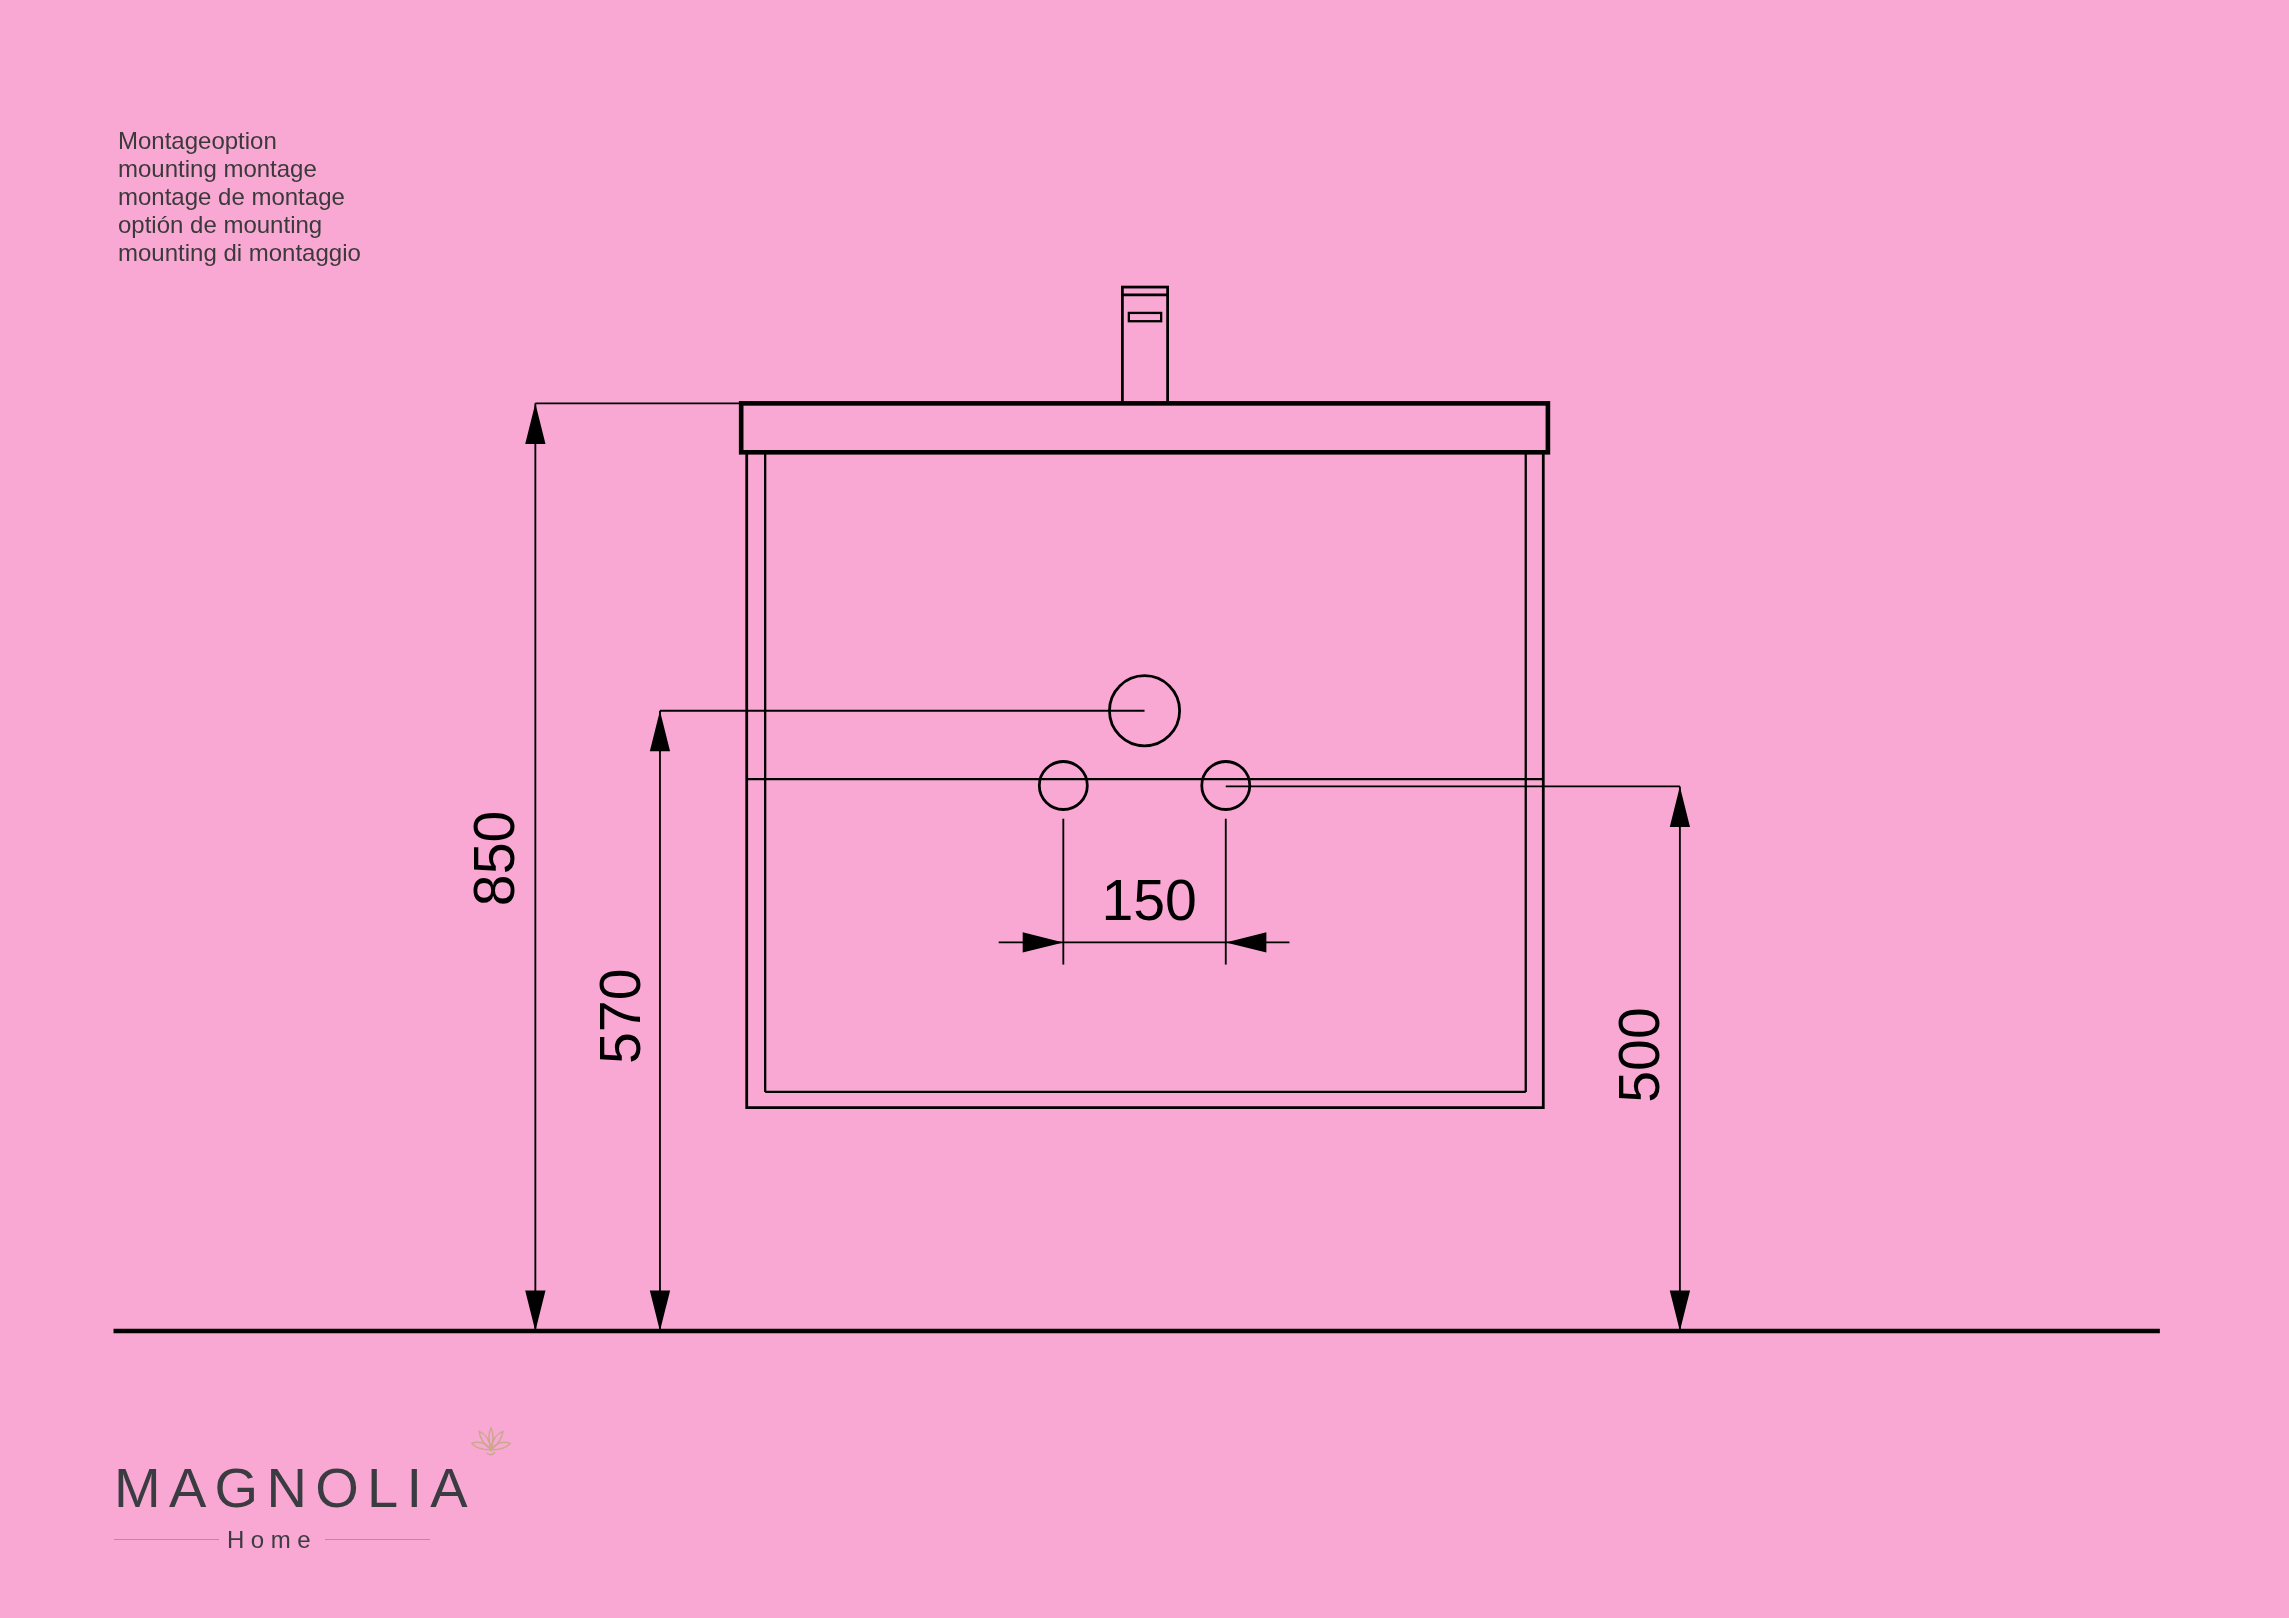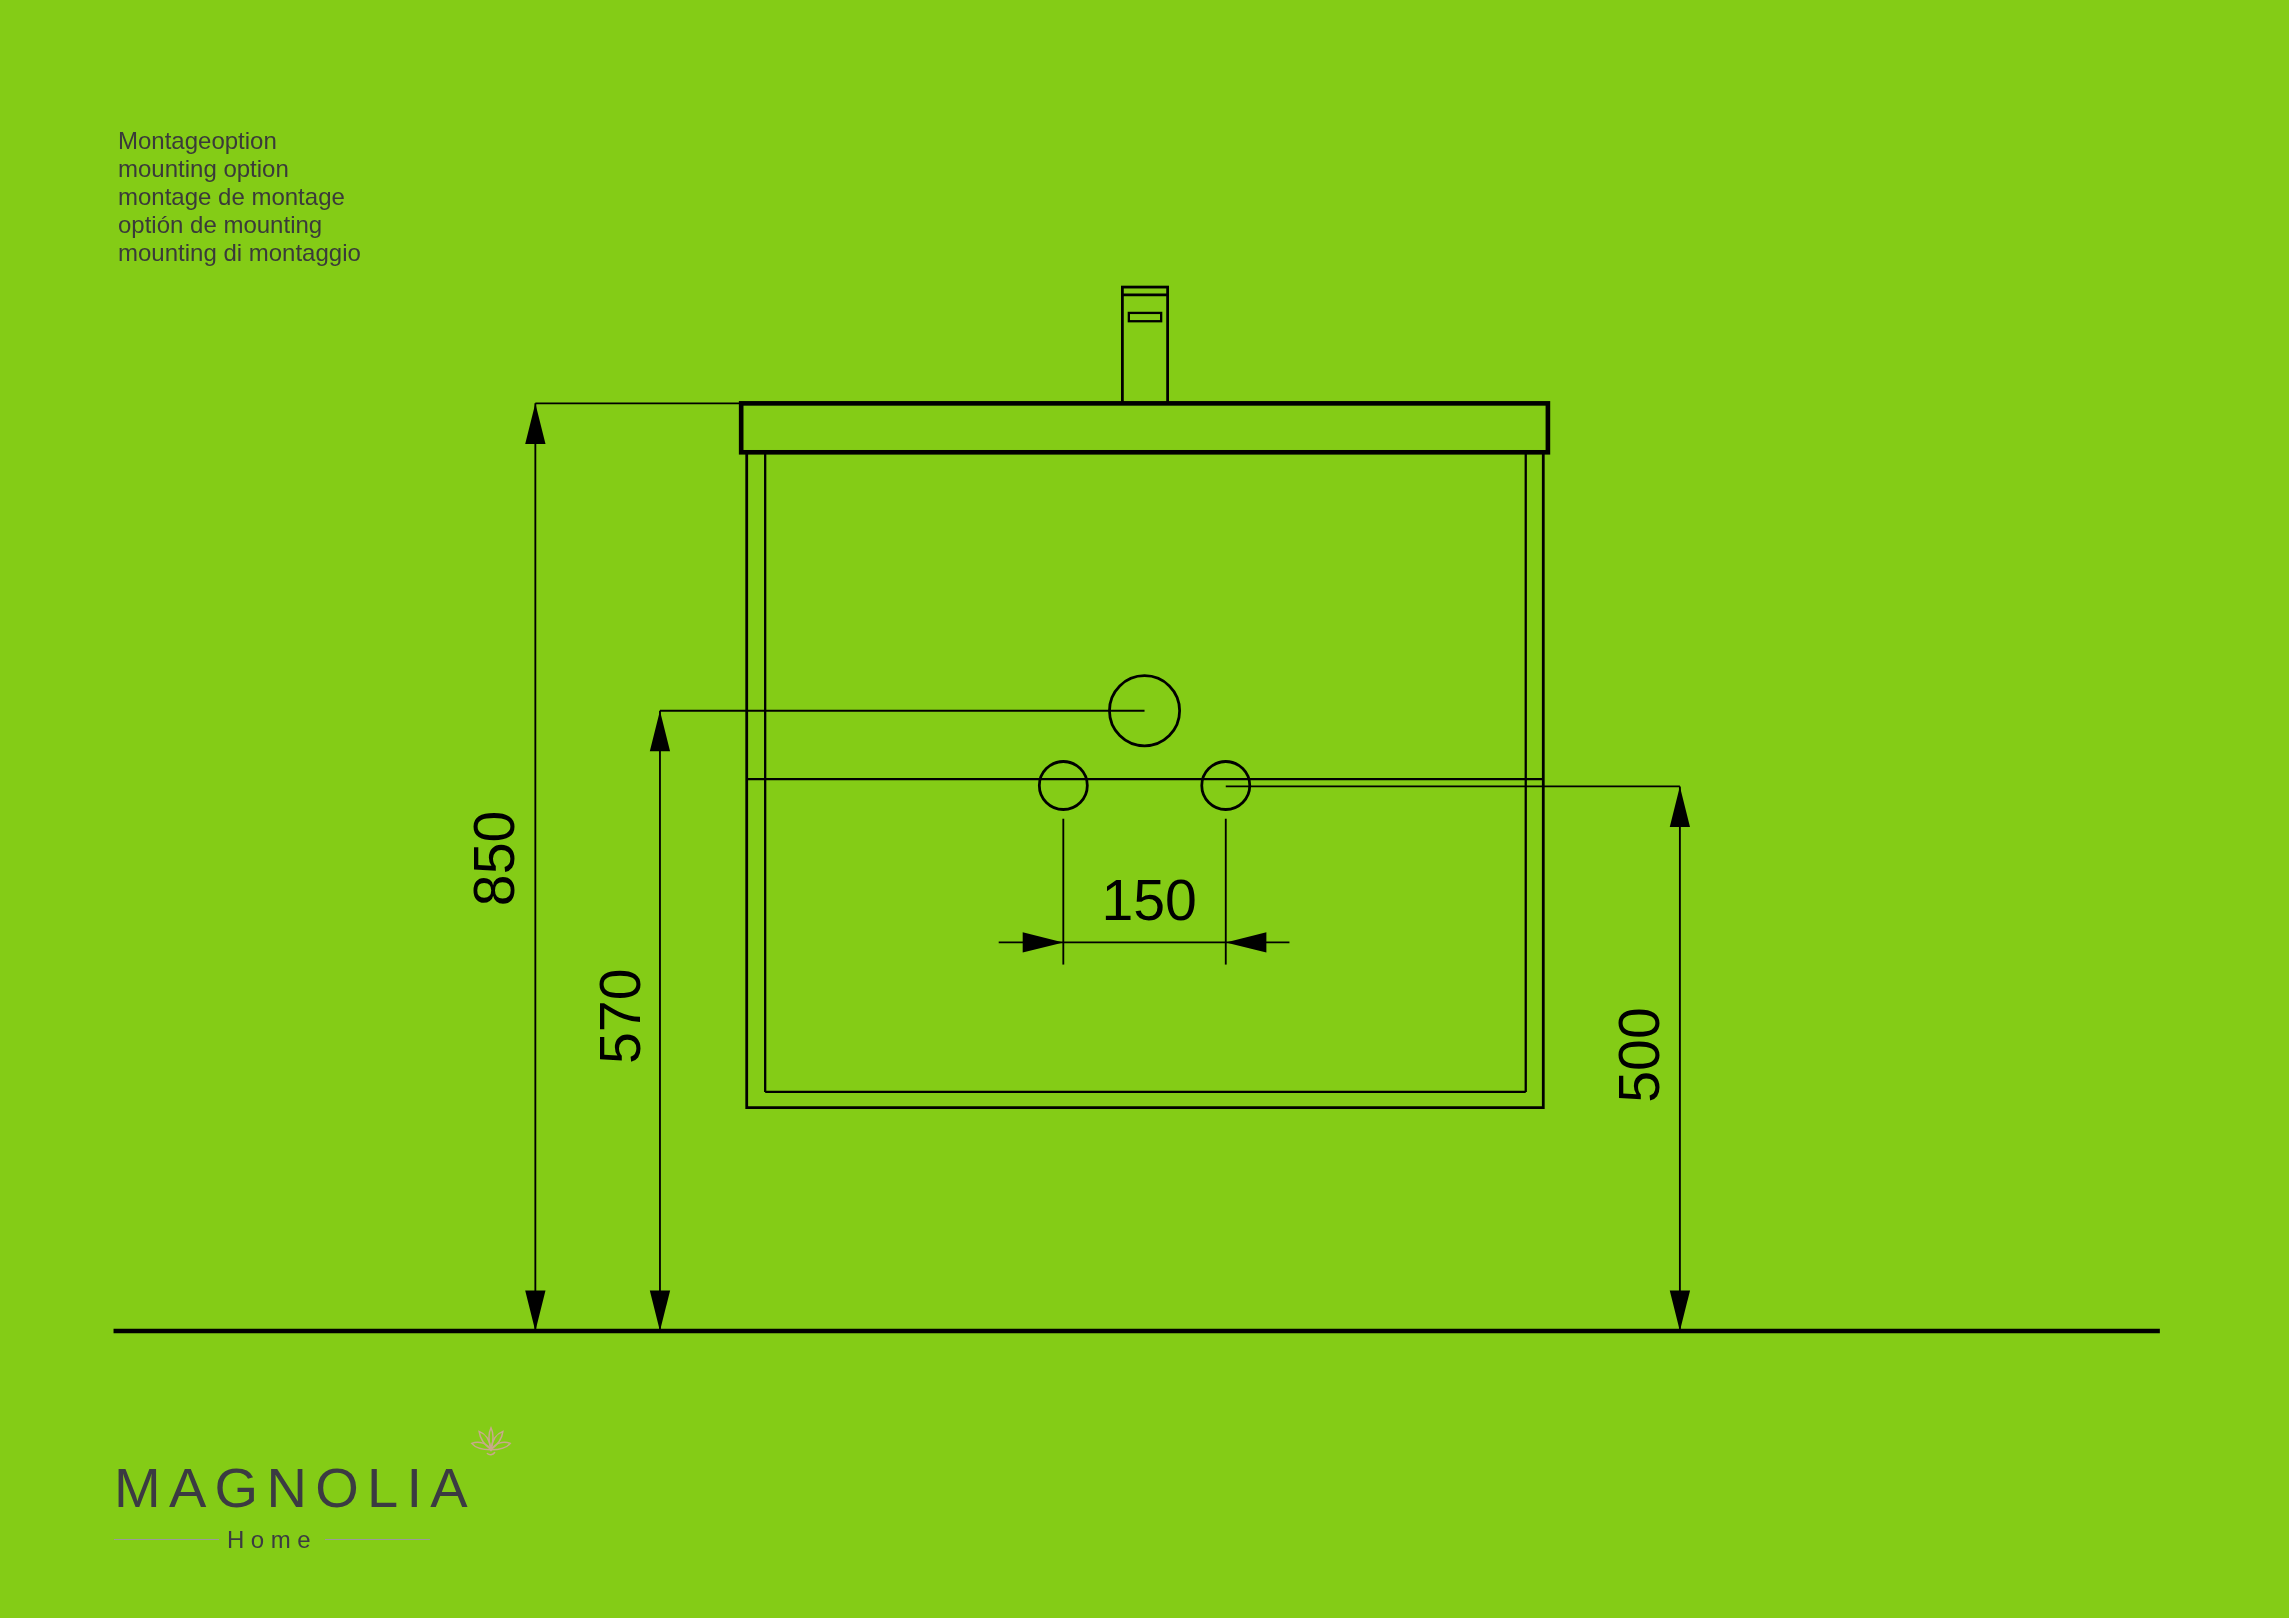--- a/index.html
+++ b/index.html
@@ -1,19 +1,19 @@
 <!DOCTYPE html>
 <html style="font-size:14.8px"><head>
 <meta charset="utf-8">
 <style>
   html,body{margin:0;padding:0;background:#fff;}
   #page{
     position:relative;
     width:2290px;height:1619px;
-    background:#84cc16;
+    background:#f9a8d4;
     font-family:"Liberation Sans", sans-serif;
     overflow:hidden;
   }
   
   #annotation{
     position:absolute;left:118px;top:127px;
     font-size:24px;line-height:28px;color:#3a3a3a;
     white-space:nowrap;
   }
   
@@ -42,21 +42,21 @@
   }
   #flower{position:absolute;left:355px;top:-31px;}
 </style>
 </head>
 <body>
 
 <div id="page">
 
   <div id="annotation">
     <div>Montageoption</div>
-    <div>mounting option</div>
+    <div>mounting montage</div>
     <div>montage de montage</div>
     <div>optión de mounting</div>
     <div>mounting di montaggio</div>
   </div>
 
   <svg id="drawing" width="2290" height="1619" viewBox="0 0 2481 1754">
 
     <g>
       <rect class="mid" x="1216" y="311" width="49" height="126"></rect>
       <line class="mid" x1="1216" y1="319.5" x2="1265" y2="319.5"></line>

